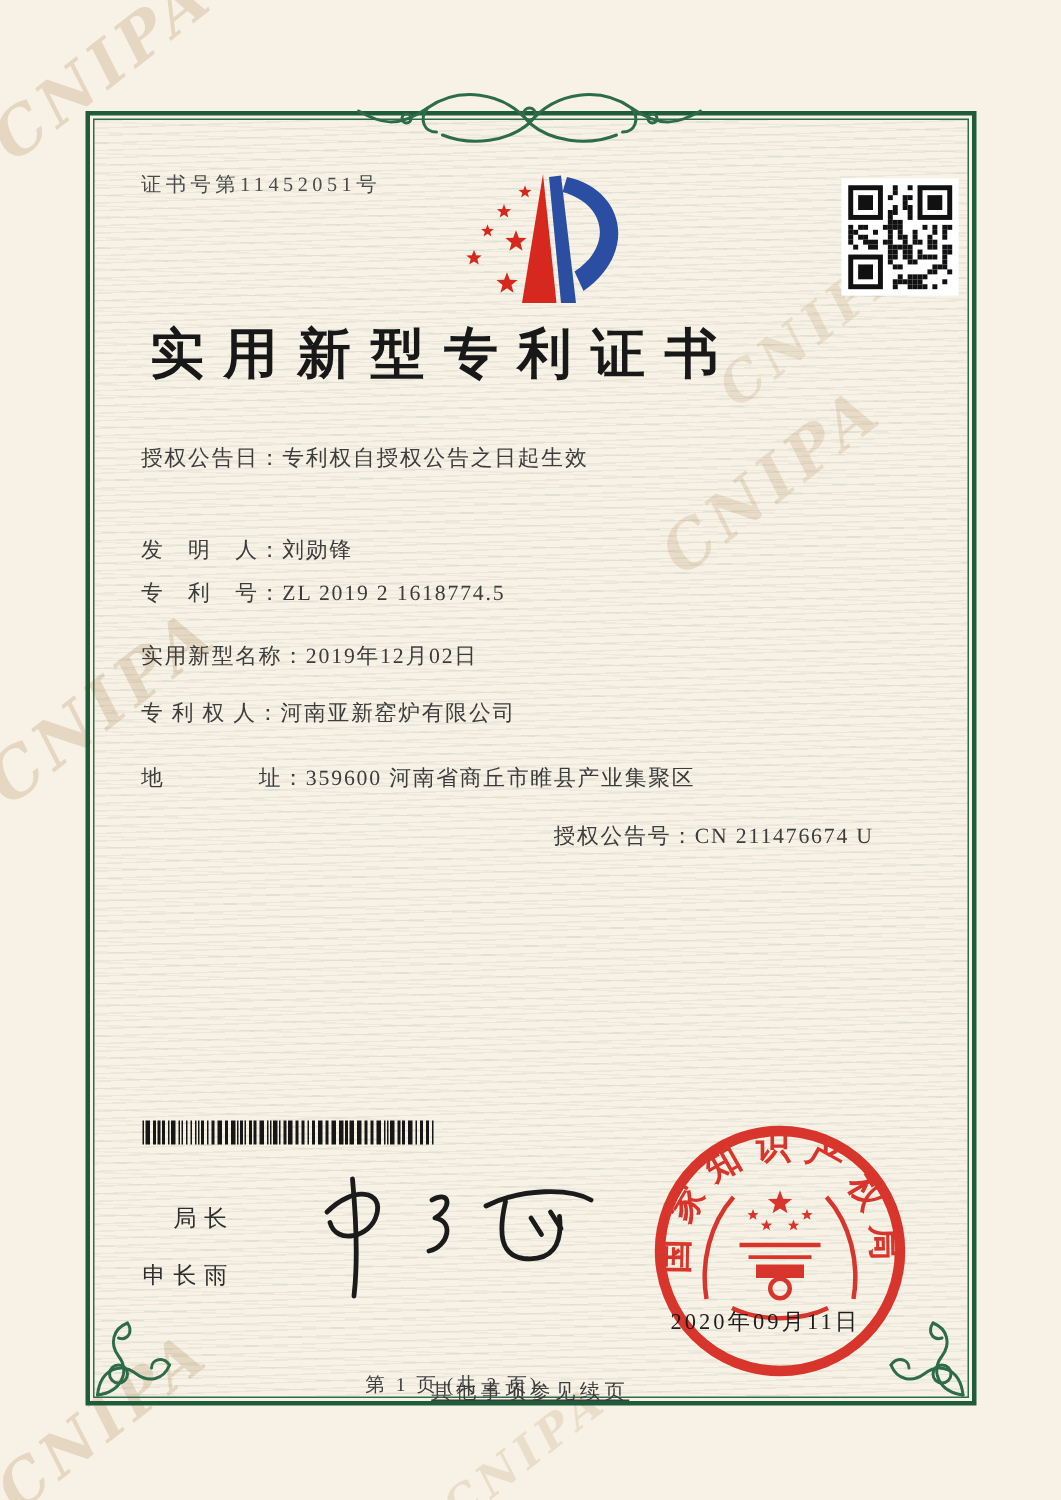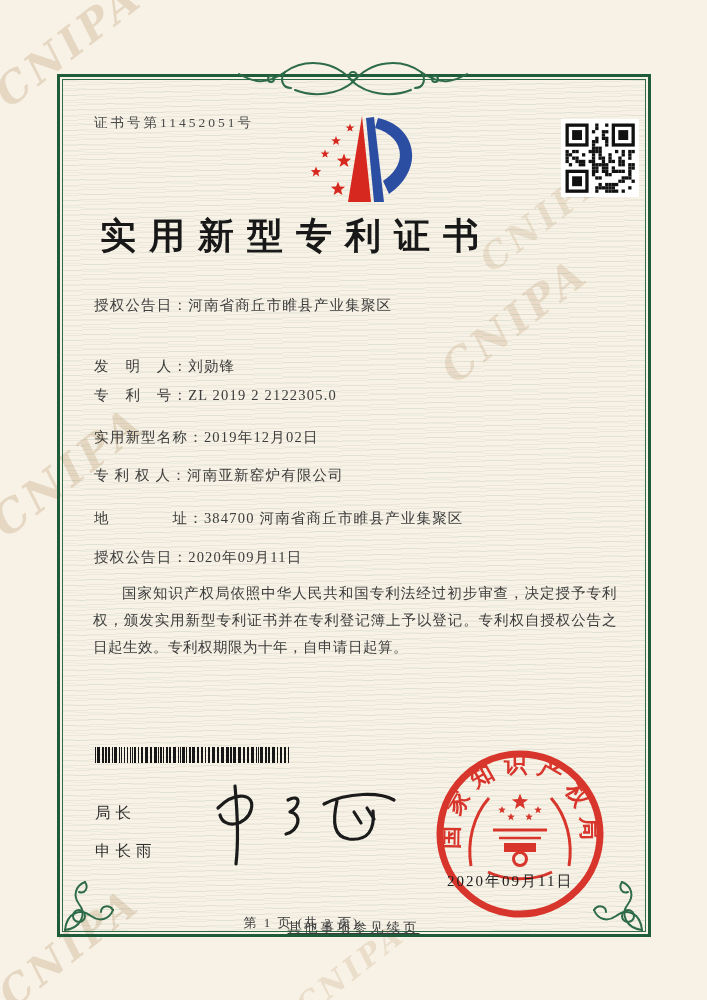--- a/index.html
+++ b/index.html
@@ -49,21 +49,21 @@
     letter-spacing:0.5px;color:#3c3c3c;
   }
   .paras p{margin:0;text-indent:2em;}
   .barcode{
     position:absolute;left:95px;top:747px;width:198px;height:16px;
     display:flex;align-items:stretch;background:transparent;
   }
   .barcode i{display:block;background:#161616;}
   .signer{
     position:absolute;left:95px;top:794px;font-size:15.5px;
-    letter-spacing:5px;color:#2e2e2e;line-height:38px;
+    letter-spacing:5px;color:#2e2e2e;line-height:38px;text-align:right;
   }
   .sig-svg{position:absolute;left:196px;top:778px;}
   .seal{position:absolute;left:432px;top:746px;width:176px;height:176px;}
   .seal-date{
     position:absolute;left:447px;top:872px;width:180px;
     font-size:15px;letter-spacing:2px;color:#1d1d1d;white-space:nowrap;
   }
   .page-footer{
     position:absolute;left:0;top:914px;width:603px;text-align:center;
     font-size:13px;letter-spacing:2px;color:#3c3c3c;
@@ -264,43 +264,42 @@
   <polygon class="star" fill="#d6281e" points="44.0,30.0 45.2,33.3 48.8,33.5 46.0,35.6 46.9,39.0 44.0,37.1 41.1,39.0 42.0,35.6 39.2,33.5 42.8,33.3"></polygon>
   <polygon class="star" fill="#d6281e" points="33.0,43.5 34.1,46.5 37.3,46.6 34.8,48.6 35.6,51.6 33.0,49.9 30.4,51.6 31.2,48.6 28.7,46.6 31.9,46.5"></polygon>
   <polygon class="star" fill="#d6281e" points="52.0,47.5 53.9,52.5 59.1,52.7 55.0,56.0 56.4,61.1 52.0,58.1 47.6,61.1 49.0,56.0 44.9,52.7 50.1,52.5"></polygon>
   <polygon class="star" fill="#d6281e" points="24.0,60.5 25.4,64.1 29.2,64.3 26.2,66.7 27.2,70.4 24.0,68.3 20.8,70.4 21.8,66.7 18.8,64.3 22.6,64.1"></polygon>
   <polygon class="star" fill="#d6281e" points="46.0,75.5 47.9,80.5 53.1,80.7 49.0,84.0 50.4,89.1 46.0,86.2 41.6,89.1 43.0,84.0 38.9,80.7 44.1,80.5"></polygon>
 </svg>
 
 <div class="title">实用新型专利证书</div>
 
 <div class="field-row" style="top:296px;">
-  <span class="field-label">授权公告日：</span><span>河南省商丘市睢县产业集聚区</span>
+  <span class="field-label">授权公告日：</span><span>专利权自授权公告之日起生效</span>
 </div>
 <div class="field-row" style="top:357px;">
   <span class="field-label">发　明　人：</span><span>刘勋锋</span>
 </div>
 <div class="field-row" style="top:386px;">
-  <span class="field-label">专　利　号：</span><span>ZL 2019 2 2122305.0</span>
+  <span class="field-label">专　利　号：</span><span>ZL 2019 2 1618774.5</span>
 </div>
 <div class="field-row" style="top:428px;">
   <span class="field-label">实用新型名称：</span><span>2019年12月02日</span>
 </div>
 <div class="field-row" style="top:466px;">
   <span class="field-label">专 利 权 人：</span><span>河南亚新窑炉有限公司</span>
 </div>
 <div class="field-row" style="top:509px;">
-  <span class="field-label">地　　　　址：</span><span>384700 河南省商丘市睢县产业集聚区</span>
+  <span class="field-label">地　　　　址：</span><span>359600 河南省商丘市睢县产业集聚区</span>
 </div>
 <div class="field-row" style="top:548px;">
-  <span><span class="field-label">授权公告日：</span><span>2020年09月11日</span></span>
+  <span class="grant-right"><span class="field-label">授权公告号：</span><span>CN 211476674 U</span></span>
 </div>
 
 <div class="paras">
-  <p>国家知识产权局依照中华人民共和国专利法经过初步审查，决定授予专利权，颁发实用新型专利证书并在专利登记簿上予以登记。专利权自授权公告之日起生效。专利权期限为十年，自申请日起算。</p>
 </div>
 
 <div id="barcode" class="barcode">
     <i style="width: 1px; margin-right: 1px;"></i>
     <i style="width: 3px; margin-right: 2px;"></i>
     <i style="width: 2px; margin-right: 1px;"></i>
     <i style="width: 2px; margin-right: 1px;"></i>
     <i style="width: 2px; margin-right: 2px;"></i>
     <i style="width: 1px; margin-right: 1px;"></i>
     <i style="width: 3px; margin-right: 2px;"></i>

